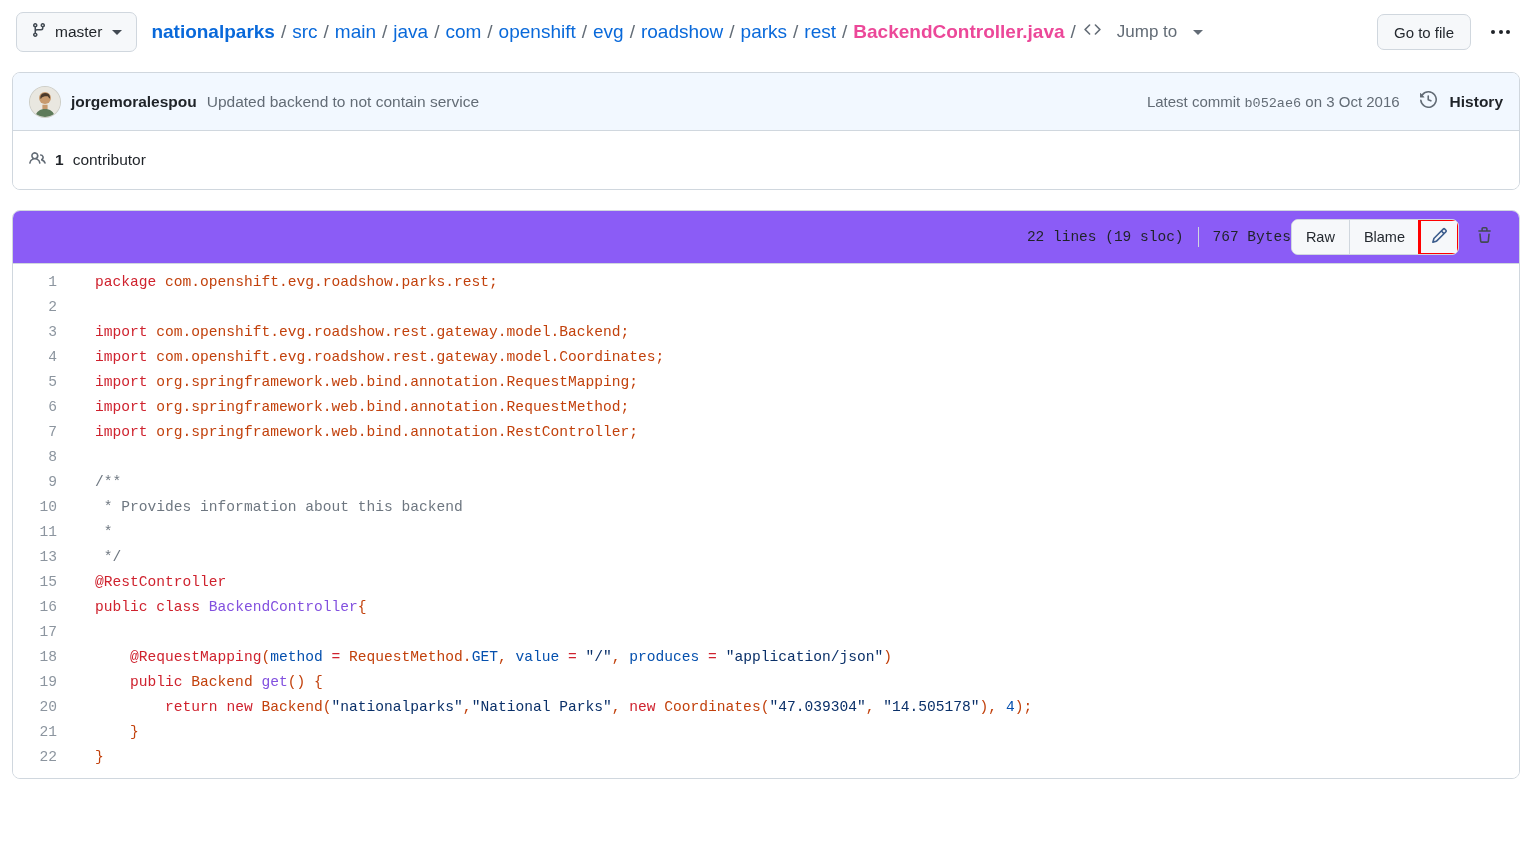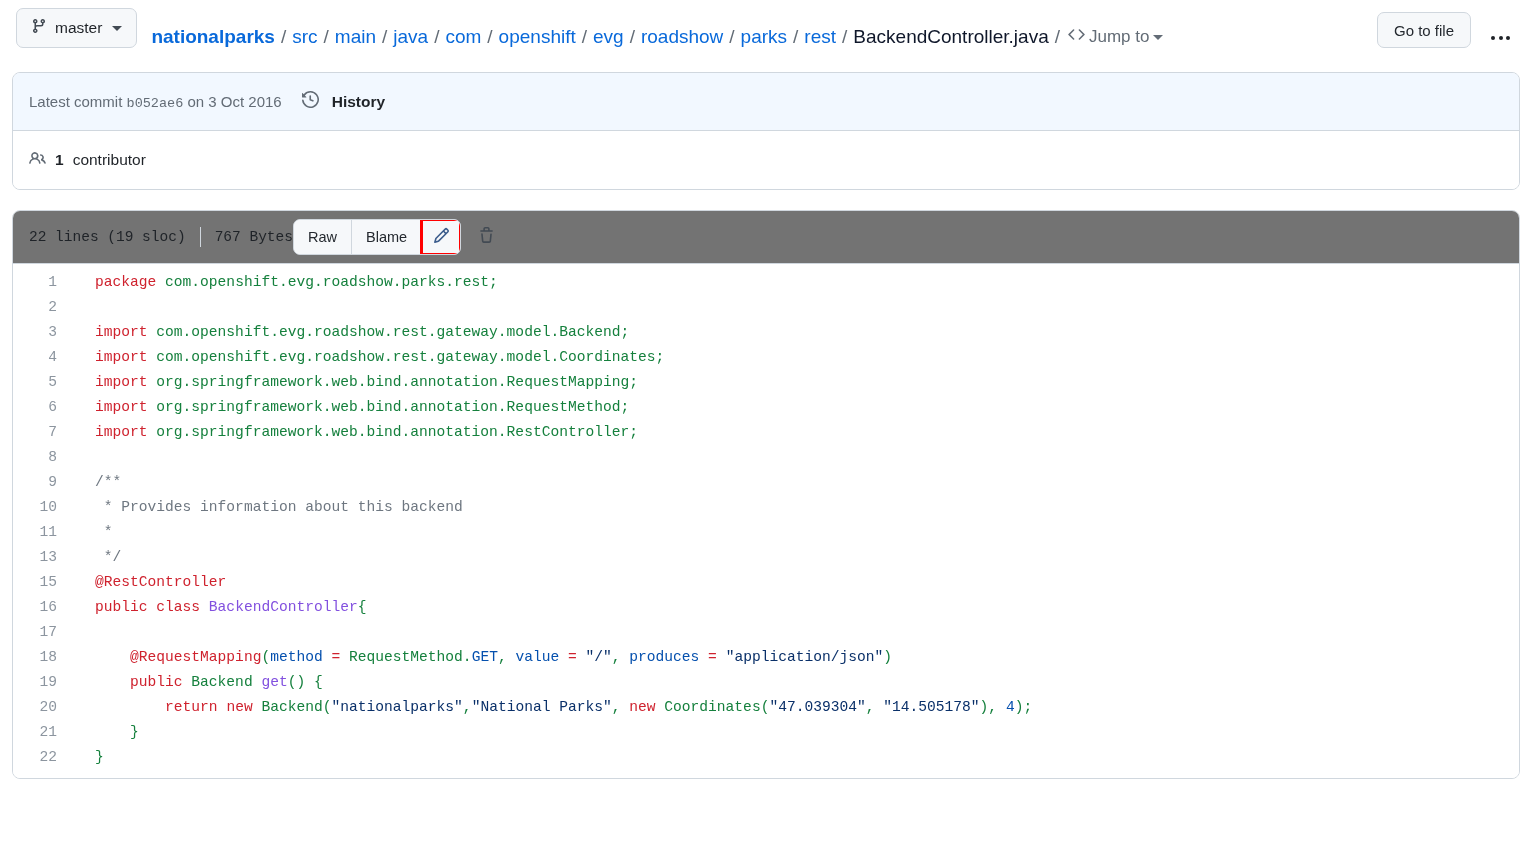--- a/index.html
+++ b/index.html
@@ -8,22 +8,22 @@
     width: 1532px; height: 851px;
     background: #ffffff;
     font-family: "Liberation Sans", sans-serif;
     color: #1f2328;
     overflow: hidden;
   }
   .page { width: 1532px; height: 851px; position: relative; }
 
   
   .topbar {
-    display: flex; align-items: flex-end;
-    height: 64px; padding: 16px 16px;
+    display: flex; align-items: center;
+    height: 64px; padding: 4px 16px;
     gap: 14px;
   }
   .branch-btn {
     display: inline-flex; align-items: center; gap: 8px;
     height: 40px; padding: 0 14px;
     border: 1px solid #d0d7de; border-radius: 7px;
     background: #f6f8fa; color: #1f2328;
     font-size: 15.5px; cursor: pointer; white-space: nowrap;
   }
   .branch-btn .caret {
@@ -31,24 +31,24 @@
     border-left: 5px solid transparent; border-right: 5px solid transparent;
     border-top: 5px solid #424a53;
   }
   .breadcrumb {
     display: flex; align-items: center;
     font-size: 19px; flex: 1 1 auto;
     white-space: nowrap; overflow: hidden;
   }
   .breadcrumb .crumb { color: #0969da; text-decoration: none; cursor: pointer; }
   .breadcrumb .crumb.root { font-weight: 700; }
-  .breadcrumb .crumb.final { color: #0f172a; font-weight: 400; cursor: default; }
+  .breadcrumb .crumb.final { color: #ec4899; font-weight: 700; cursor: default; }
   .breadcrumb .sep { color: #636c76; margin: 0 6px; }
   .jumpto {
-    display: inline-flex; align-items: center; gap: 4px;
+    display: inline-flex; align-items: center; gap: 16px;
     color: #636c76; font-size: 17px; cursor: pointer; margin-left: 2px;
   }
   .jumpto .caret {
     width: 0; height: 0;
     border-left: 5px solid transparent; border-right: 5px solid transparent;
     border-top: 5px solid #636c76;
   }
   .gotofile {
     height: 36px; padding: 0 16px;
     border: 1px solid #d0d7de; border-radius: 7px;
@@ -101,22 +101,22 @@
   }
   .contrib-row .count { font-weight: 700; }
 
   
   .filebox {
     margin: 20px 12px 0 12px;
     border: 1px solid #d0d7de; border-radius: 8px;
     background: #ffffff; overflow: hidden;
   }
   .file-header {
-    display: flex; align-items: center; justify-content: flex-start;
-    background: #737373; border-bottom: 1px solid #d0d7de;
+    display: flex; align-items: center; justify-content: flex-end;
+    background: #8b5cf6; border-bottom: 1px solid #d0d7de;
     padding: 8px 16px; min-height: 52px;
   }
   .file-meta {
     display: flex; align-items: center; gap: 0;
     font-family: "Liberation Mono", monospace;
     font-size: 14.5px; color: #1f2328;
   }
   .file-meta .divider {
     width: 1px; height: 20px; background: #d0d7de; margin: 0 14px;
   }
@@ -160,21 +160,21 @@
     text-align: right; padding-right: 14px;
     color: #8c959f; user-select: none; cursor: pointer;
   }
   .ltext { flex: 1 1 auto; color: #1f2328; padding-left: 24px; }
 
   .k  { color: #cf222e; }         
   .s  { color: #0a3069; }         
   .c  { color: #6e7781; }         
   .e  { color: #8250df; }         
   .v  { color: #0550ae; }         
-  .p  { color: #15803d; }         
+  .p  { color: #c2410c; }         
 </style>
 </head>
 <body>
 
 <div class="page">
 
   <div class="topbar">
 
     <div class="branch-btn">
       <span>
@@ -225,20 +225,33 @@
     <div class="kebab">
       <i></i>
       <i></i>
       <i></i>
     </div>
   </div>
 
   <div class="commitbox">
 
     <div class="commit-row">
+      <div class="commit-left">
+        <div class="avatar">
+          <svg width="30" height="30" viewBox="0 0 30 30" aria-hidden="true">
+            <rect width="30" height="30" fill="#e9e7e0"></rect>
+            <circle cx="15" cy="11" r="6" fill="#c79a6e"></circle>
+            <path d="M15 6c3 0 5 1.6 5 4.2 0 1-.3 1.6-.6 1.3-.6-.8-1.2-2-1.9-2.2-1.6-.5-5.3.3-5.9 1.5-.4.8-.6 1.5-1 .9C9.6 9.6 11.3 6 15 6Z" fill="#4a3a2c"></path>
+            <path d="M5 30c1.2-5.4 5.1-8 10-8s8.8 2.6 10 8Z" fill="#5d7a5a"></path>
+            <path d="M12.4 17.8h5.2V22h-5.2Z" fill="#c79a6e"></path>
+          </svg>
+        </div>
+        <span class="commit-author">jorgemoralespou</span>
+        <span class="commit-msg">Updated backend to not contain service</span>
+      </div>
       <div class="commit-right">
         <span class="commit-meta">
           <span>Latest commit</span>
           <span class="commit-sha">b052ae6</span>
           <span>on</span>
           <span>3 Oct 2016</span>
         </span>
         <span class="history">
           <span>
             <svg width="17" height="17" viewBox="0 0 16 16" fill="#636c76" aria-hidden="true">

